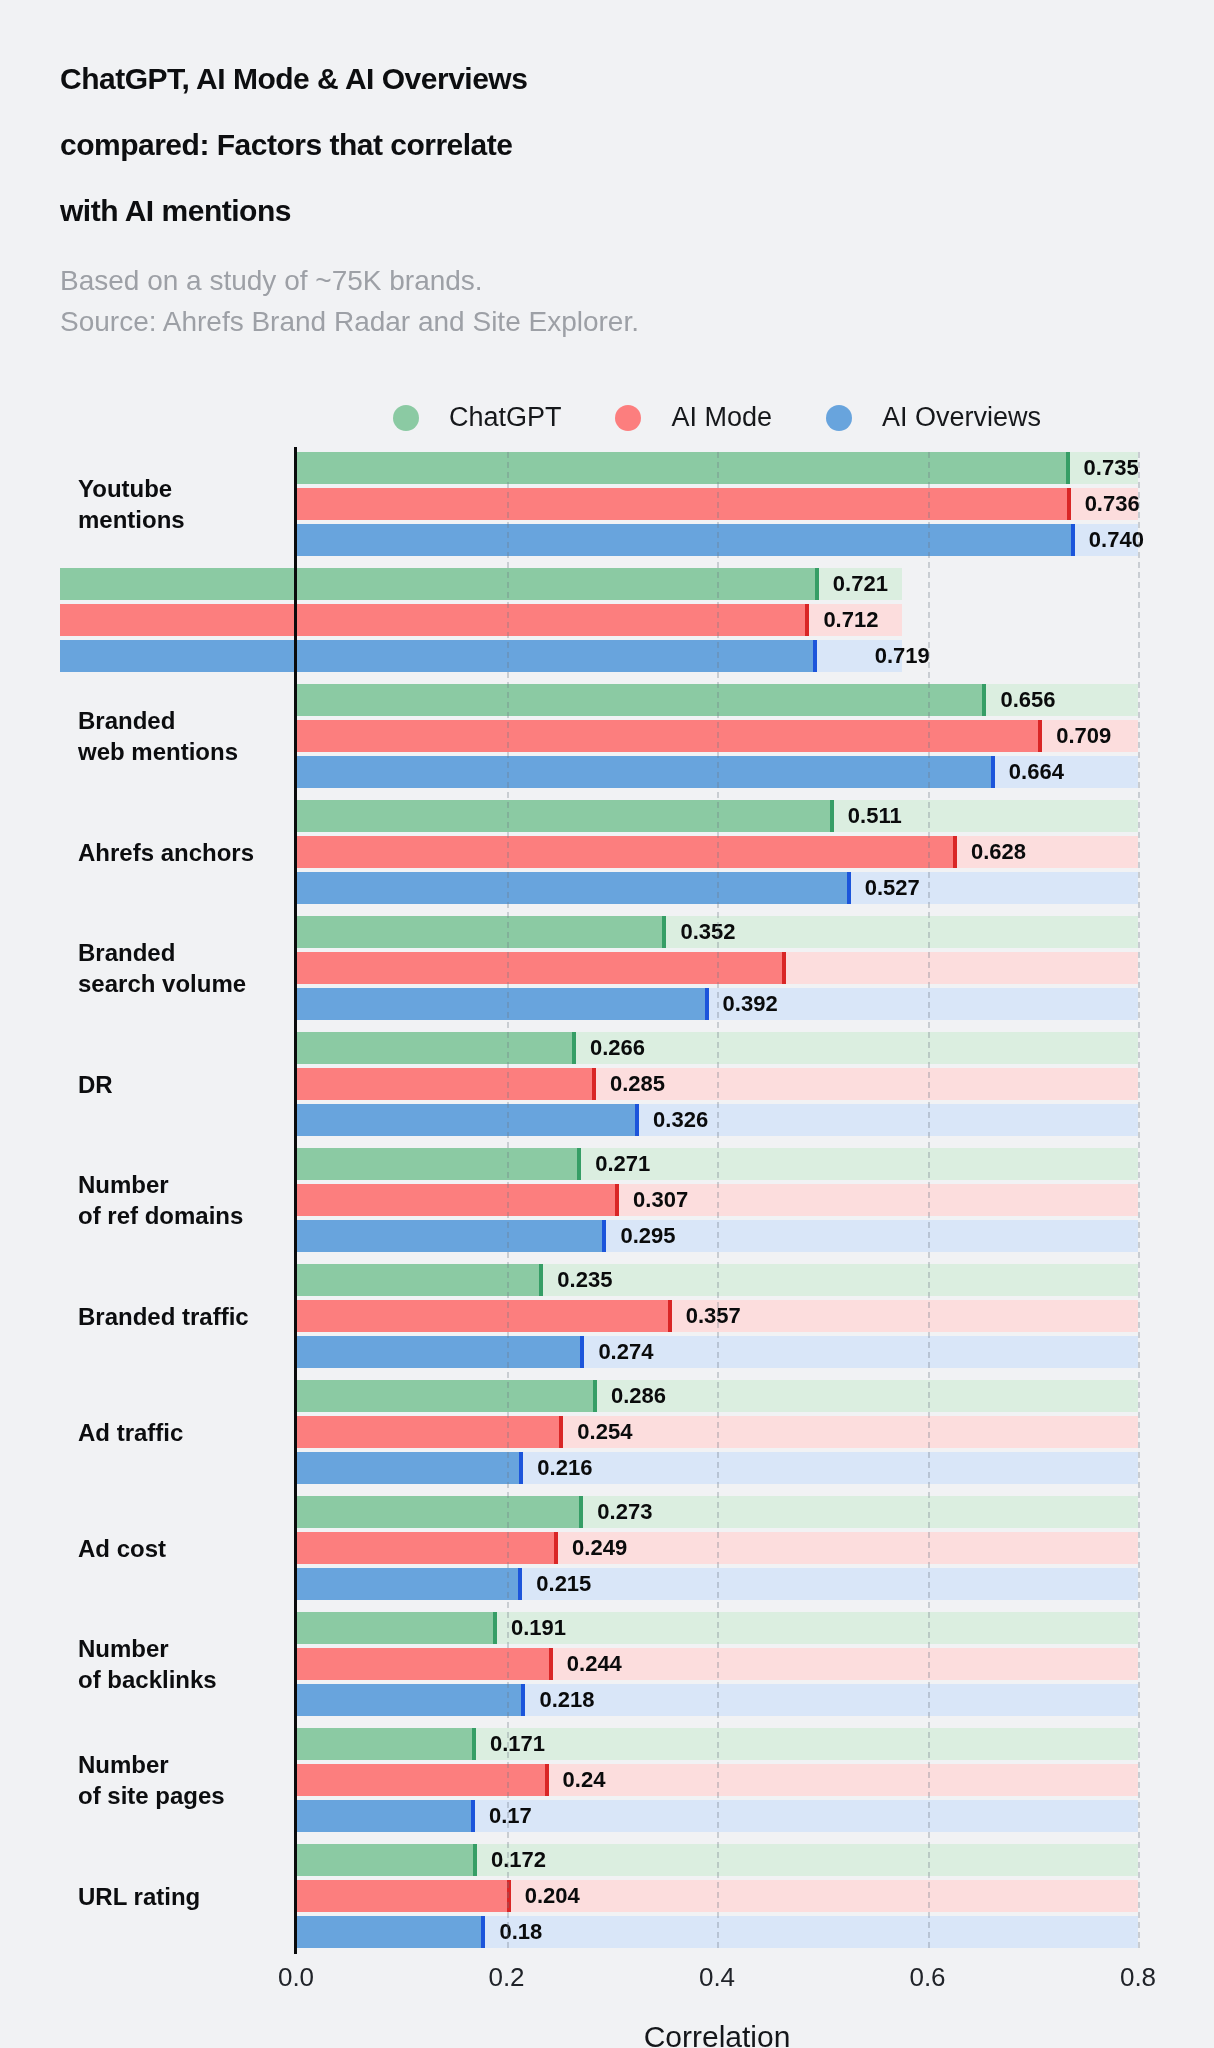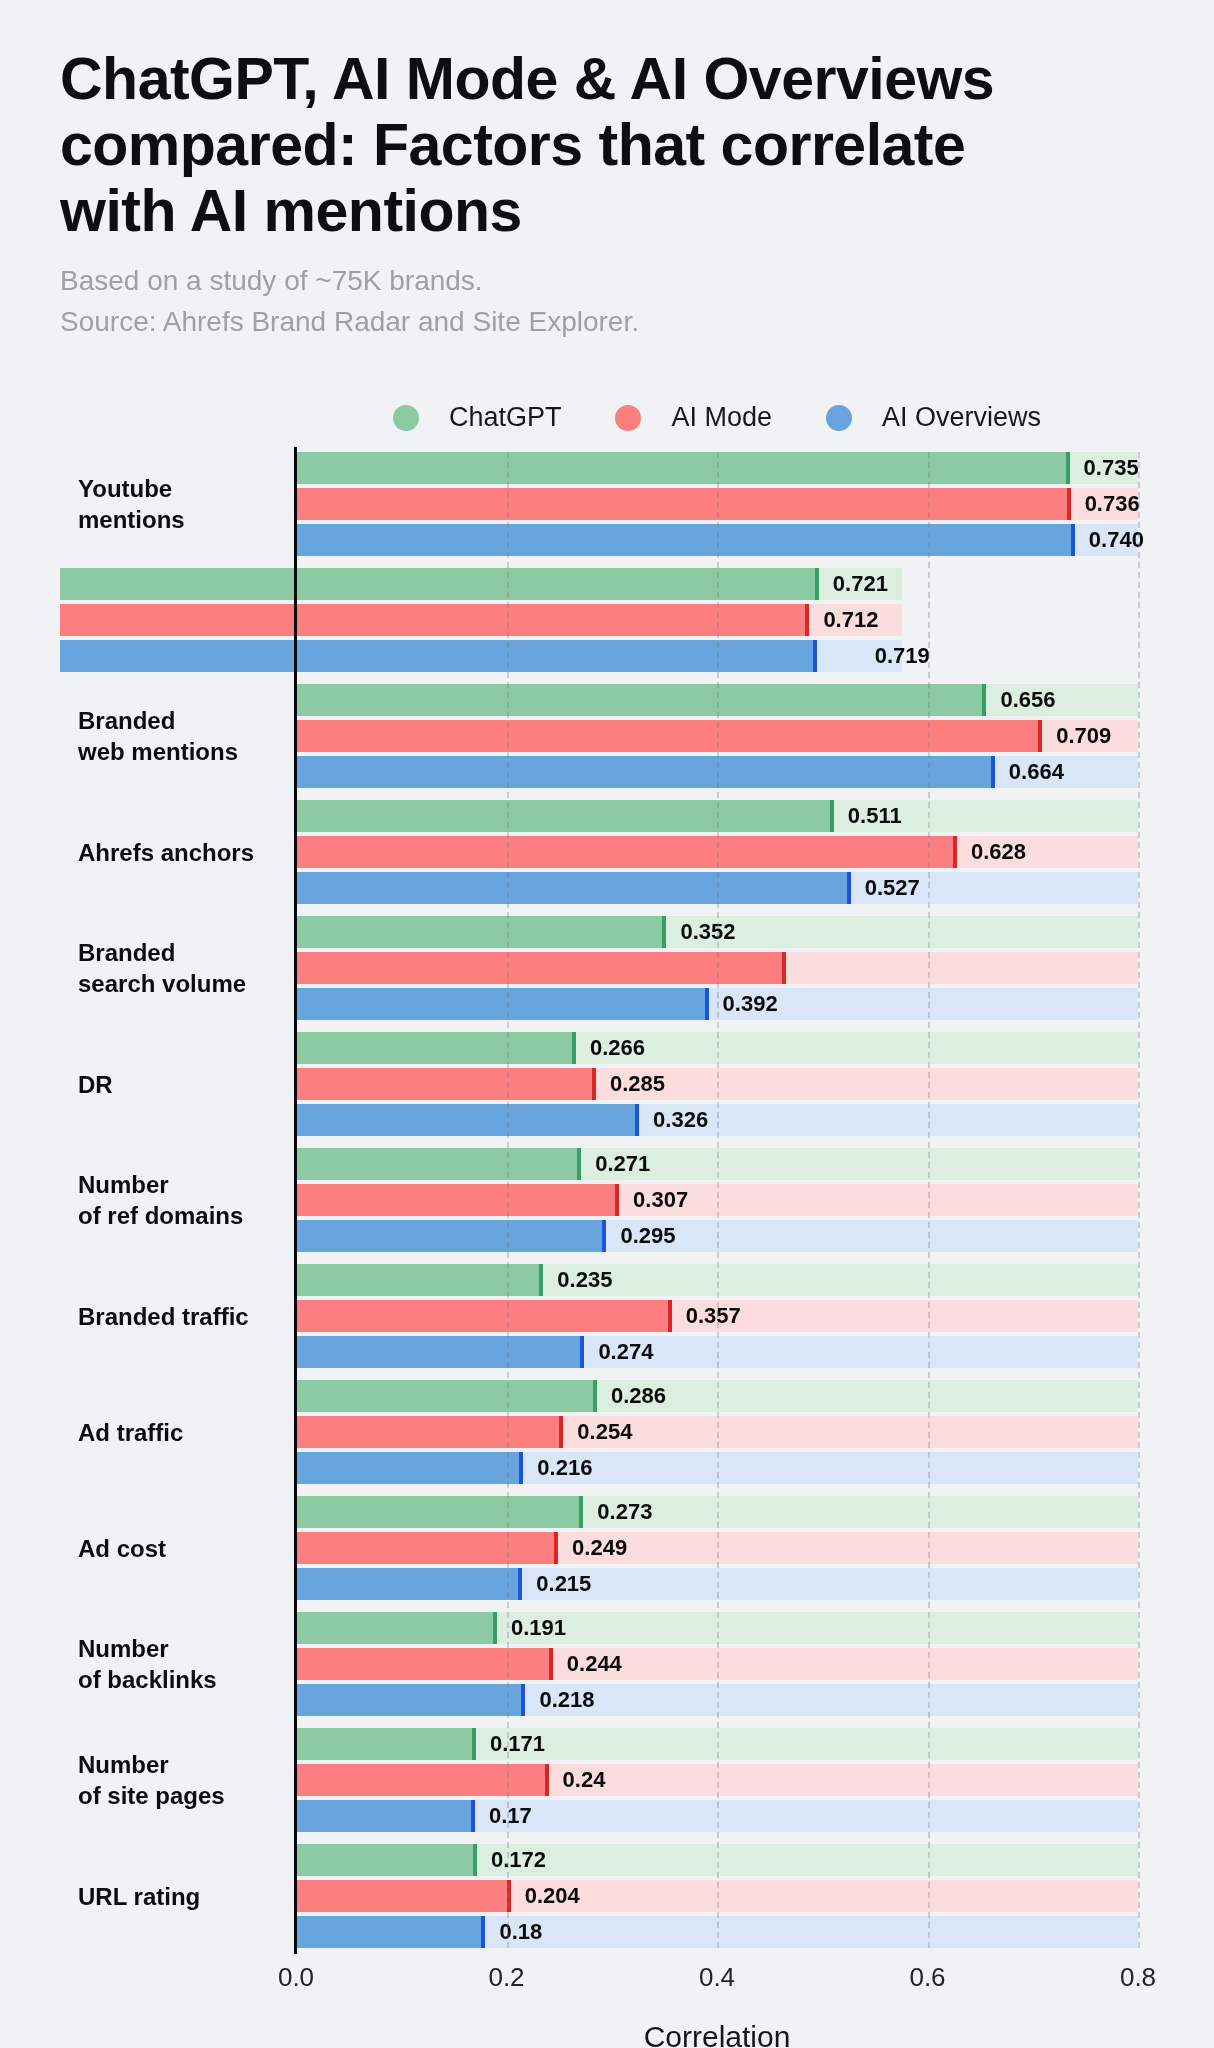--- a/index.html
+++ b/index.html
@@ -5,21 +5,21 @@
   html, body {
     margin: 0; padding: 0;
     width: 1214px; height: 2048px;
     background: #f1f2f4;
     font-family: "Liberation Sans", "DejaVu Sans", sans-serif;
     overflow: hidden;
     position: relative;
   }
   .page-title {
     position: absolute; left: 60px; top: 46px;
-    font-size: 59px; line-height: 66px; font-weight: 700;
+    font-size: 30px; line-height: 66px; font-weight: 700;
     letter-spacing: -0.5px; color: #0d0e10;
     white-space: pre-line;
   }
   .page-subtitle {
     position: absolute; left: 60px; top: 260px;
     font-size: 28px; line-height: 41px; font-weight: 400;
     color: #9da0a6; white-space: pre-line;
   }
   .legend {
     position: absolute; left: 296px; top: 402px; width: 842px;

